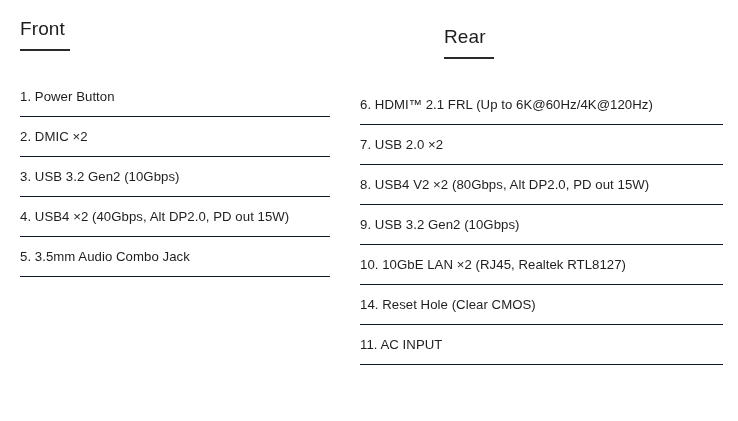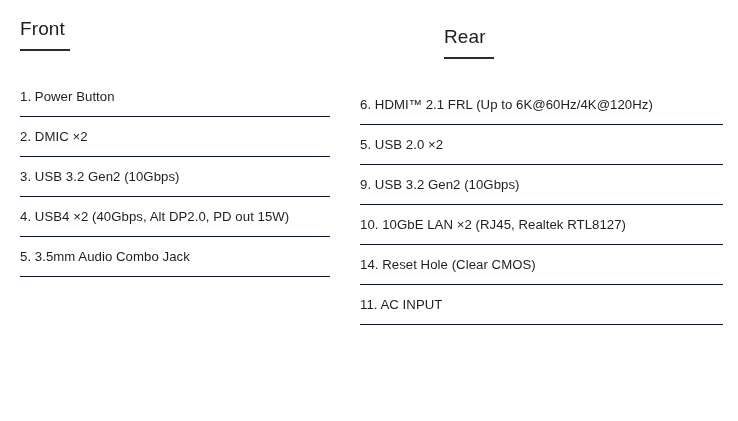--- a/index.html
+++ b/index.html
@@ -116,21 +116,24 @@
     <div class="column column-rear">
       <div class="col-header col-header-rear-offset">
         <div class="col-header-title">Rear</div>
         <div class="col-header-rule"></div>
       </div>
       <div class="rows">
         <div class="row">
           <span class="row-label">6. HDMI™ 2.1 FRL (Up to 6K@60Hz/4K@120Hz)</span>
         </div>
         <div class="row">
-          <span class="row-label">5. USB 2.0 ×2</span>
+          <span class="row-label">7. USB 2.0 ×2</span>
+        </div>
+        <div class="row">
+          <span class="row-label">8. USB4 V2 ×2 (80Gbps, Alt DP2.0, PD out 15W)</span>
         </div>
         <div class="row">
           <span class="row-label">9. USB 3.2 Gen2 (10Gbps)</span>
         </div>
         <div class="row">
           <span class="row-label">10. 10GbE LAN ×2 (RJ45, Realtek RTL8127)</span>
         </div>
         <div class="row">
           <span class="row-label">14. Reset Hole (Clear CMOS)</span>
         </div>

